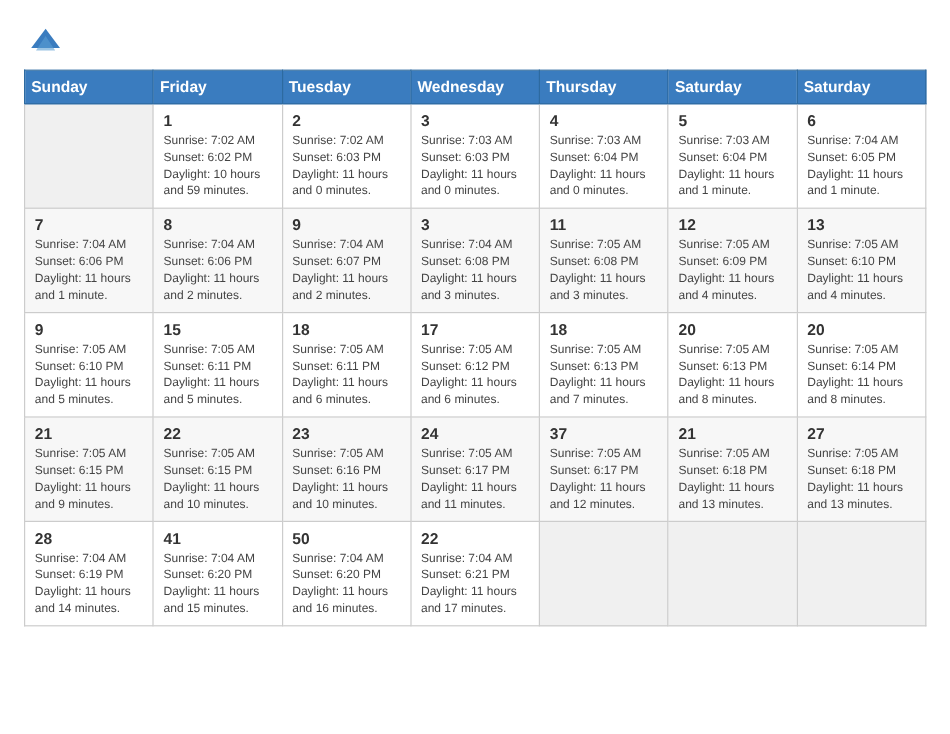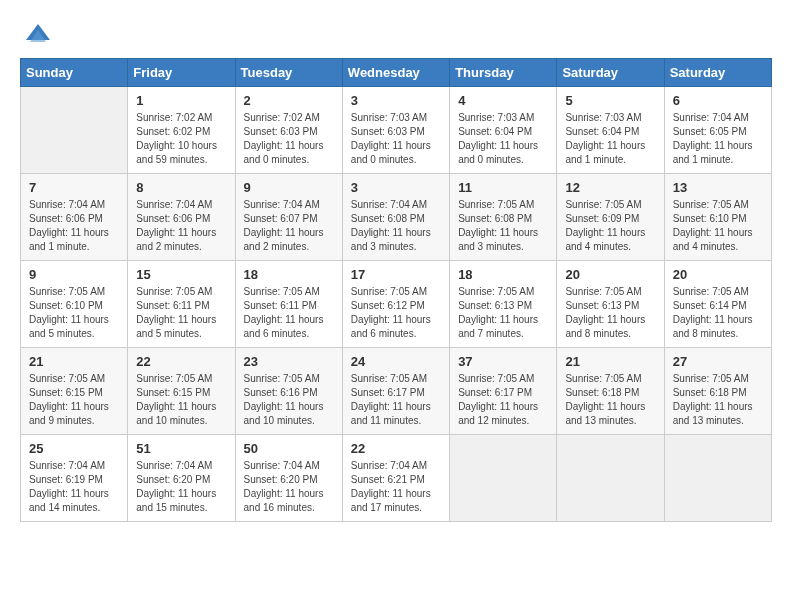--- a/index.html
+++ b/index.html
@@ -241,25 +241,25 @@
           <span class="day-number">21</span>
           <div class="day-info">Sunrise: 7:05 AM<br>Sunset: 6:18 PM<br>Daylight: 11 hours<br>and 13 minutes.</div>
         </td>
         <td>
           <span class="day-number">27</span>
           <div class="day-info">Sunrise: 7:05 AM<br>Sunset: 6:18 PM<br>Daylight: 11 hours<br>and 13 minutes.</div>
         </td>
       </tr>
       <tr>
         <td>
-          <span class="day-number">25</span>
+          <span class="day-number">28</span>
           <div class="day-info">Sunrise: 7:04 AM<br>Sunset: 6:19 PM<br>Daylight: 11 hours<br>and 14 minutes.</div>
         </td>
         <td>
-          <span class="day-number">51</span>
+          <span class="day-number">41</span>
           <div class="day-info">Sunrise: 7:04 AM<br>Sunset: 6:20 PM<br>Daylight: 11 hours<br>and 15 minutes.</div>
         </td>
         <td>
           <span class="day-number">50</span>
           <div class="day-info">Sunrise: 7:04 AM<br>Sunset: 6:20 PM<br>Daylight: 11 hours<br>and 16 minutes.</div>
         </td>
         <td>
           <span class="day-number">22</span>
           <div class="day-info">Sunrise: 7:04 AM<br>Sunset: 6:21 PM<br>Daylight: 11 hours<br>and 17 minutes.</div>
         </td>

